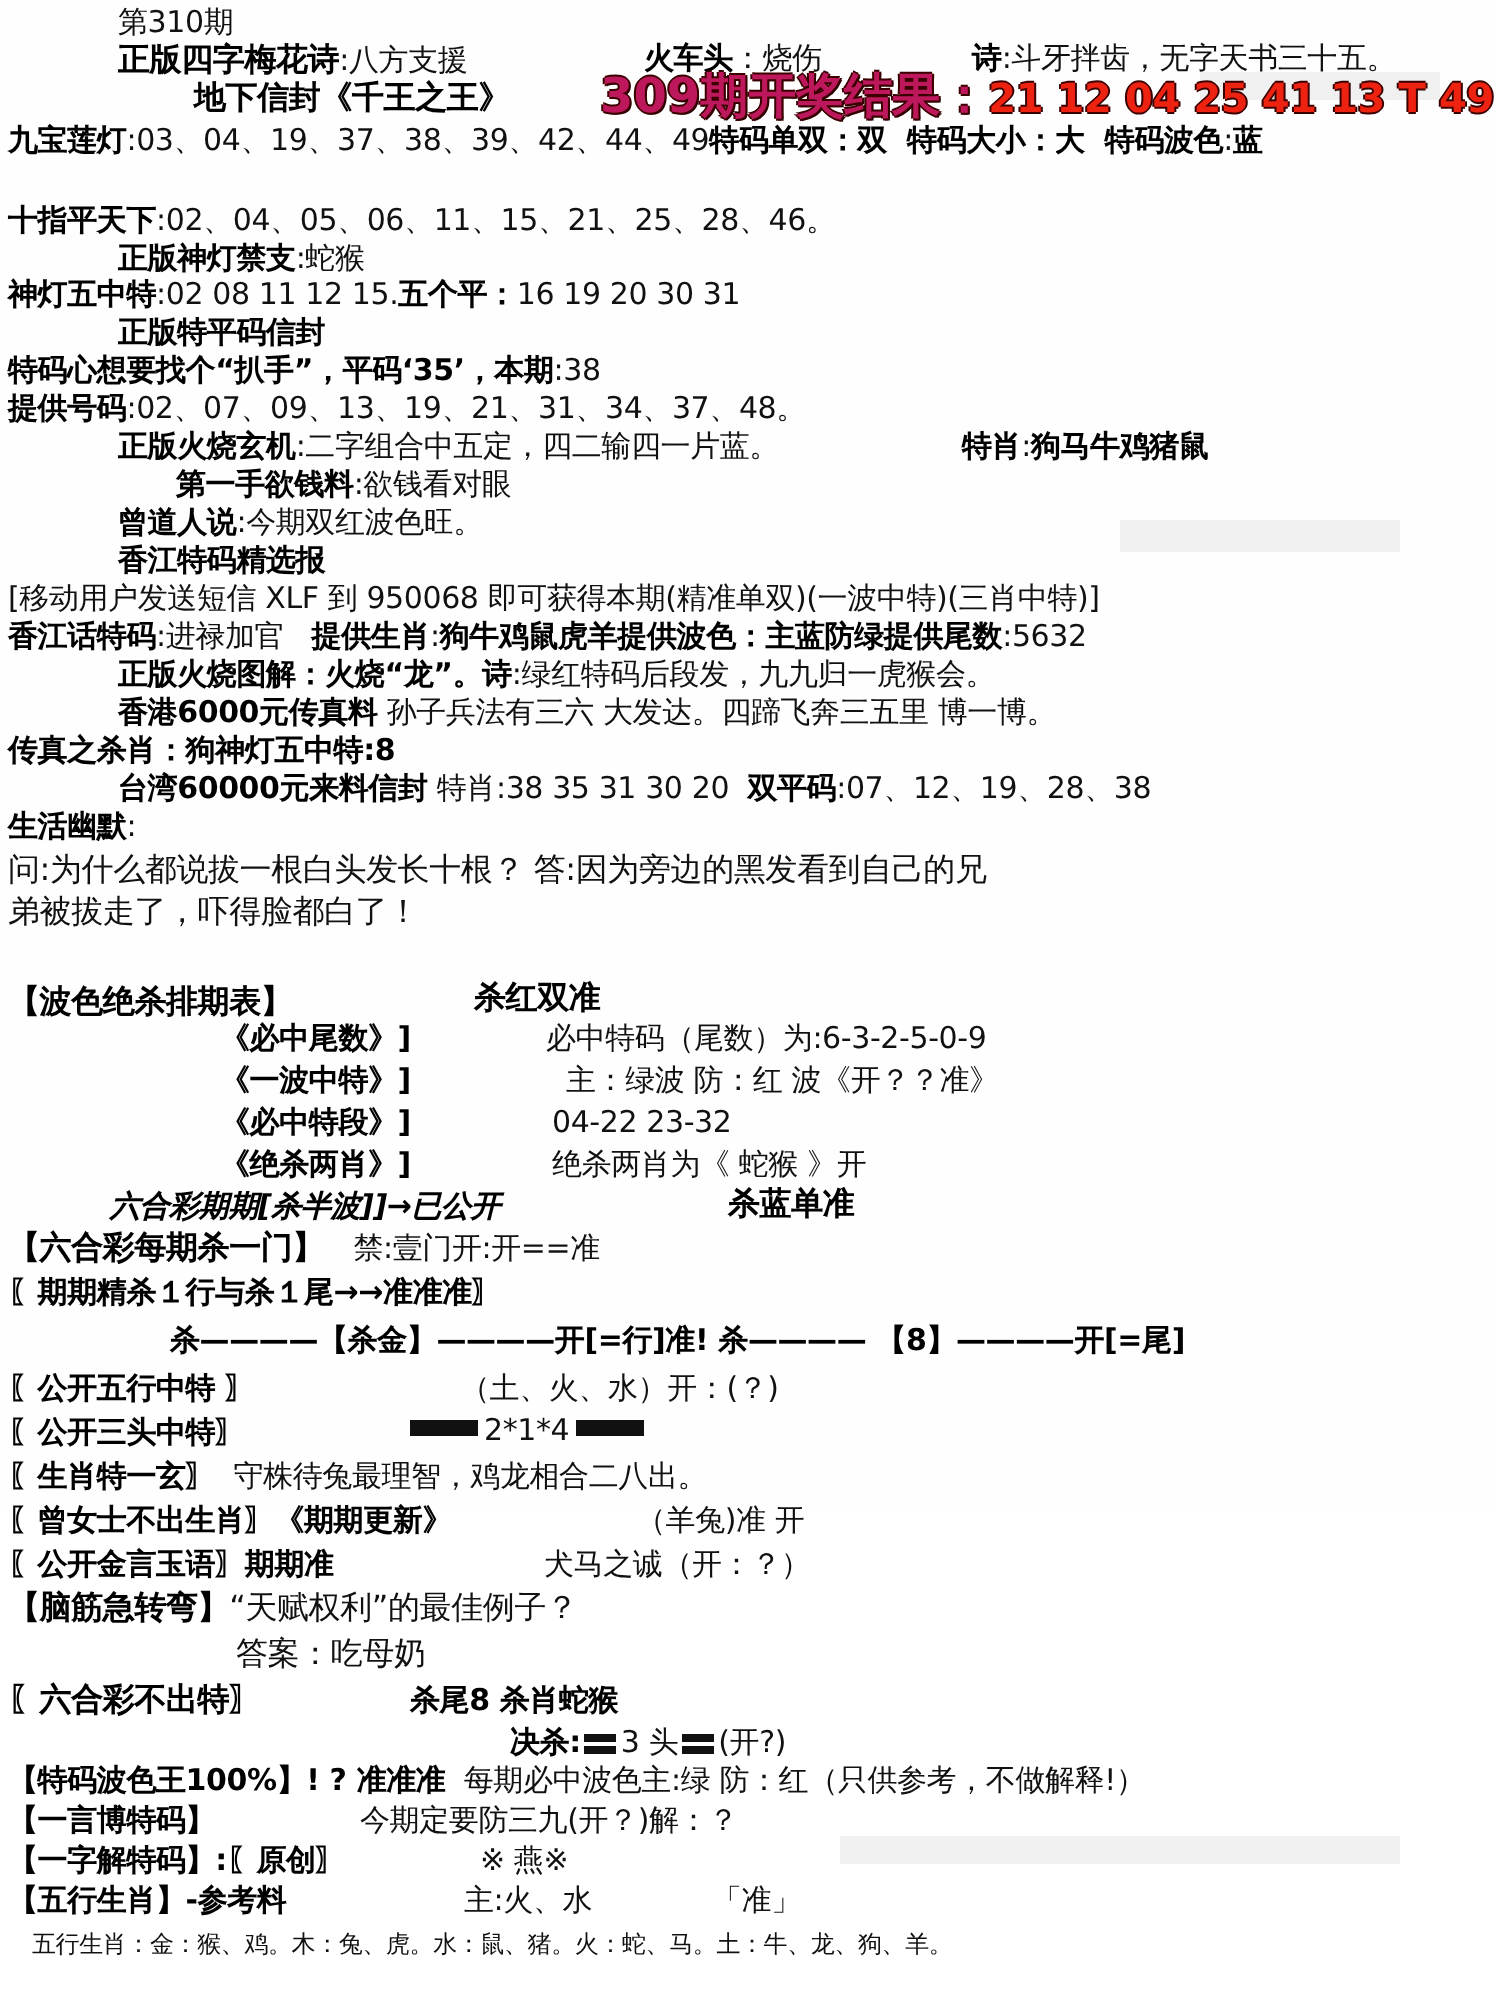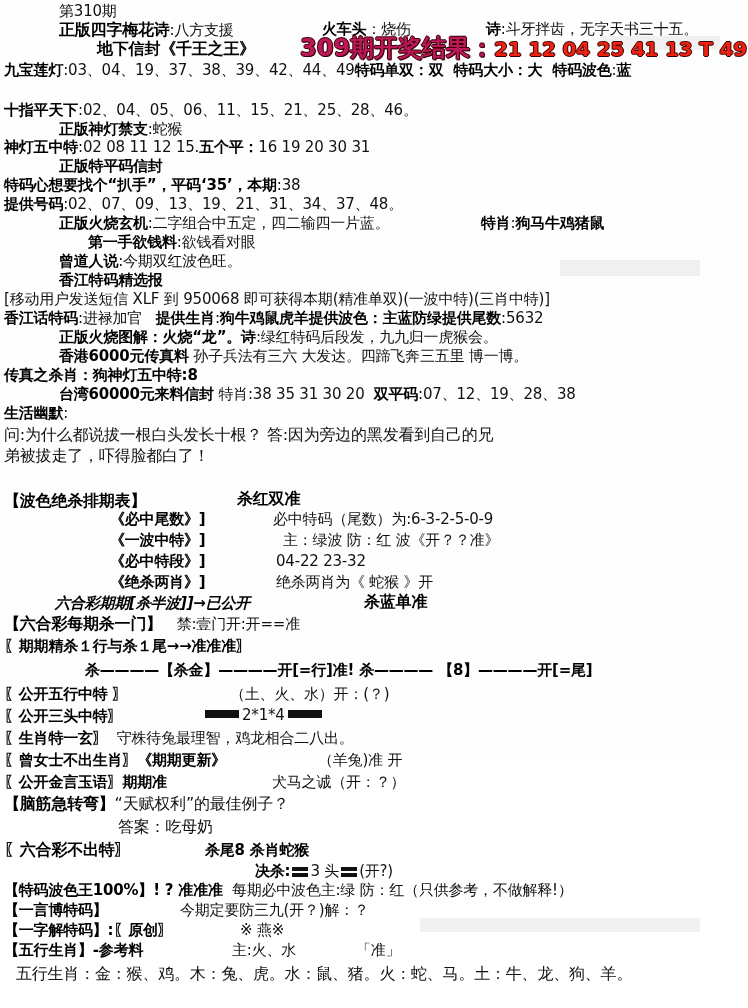--- a/index.html
+++ b/index.html
@@ -26,21 +26,21 @@
   }
   
   .ln {
     position: absolute;
     white-space: nowrap;
     line-height: 1.05;
     letter-spacing: -0.2px;
   }
   .s15 { font-size: 15px; }
   .s16 { font-size: 16px; }
-  .s17 { font-size: 16px; }
+  .s17 { font-size: 12px; }
   .blk { color: #111111; }
 
   
   .redbig {
     color: #be185d;
     font-weight: bold;
     font-size: 24px;
     letter-spacing: 0px;
     text-shadow:
       1px 0 0 #3a0000,

